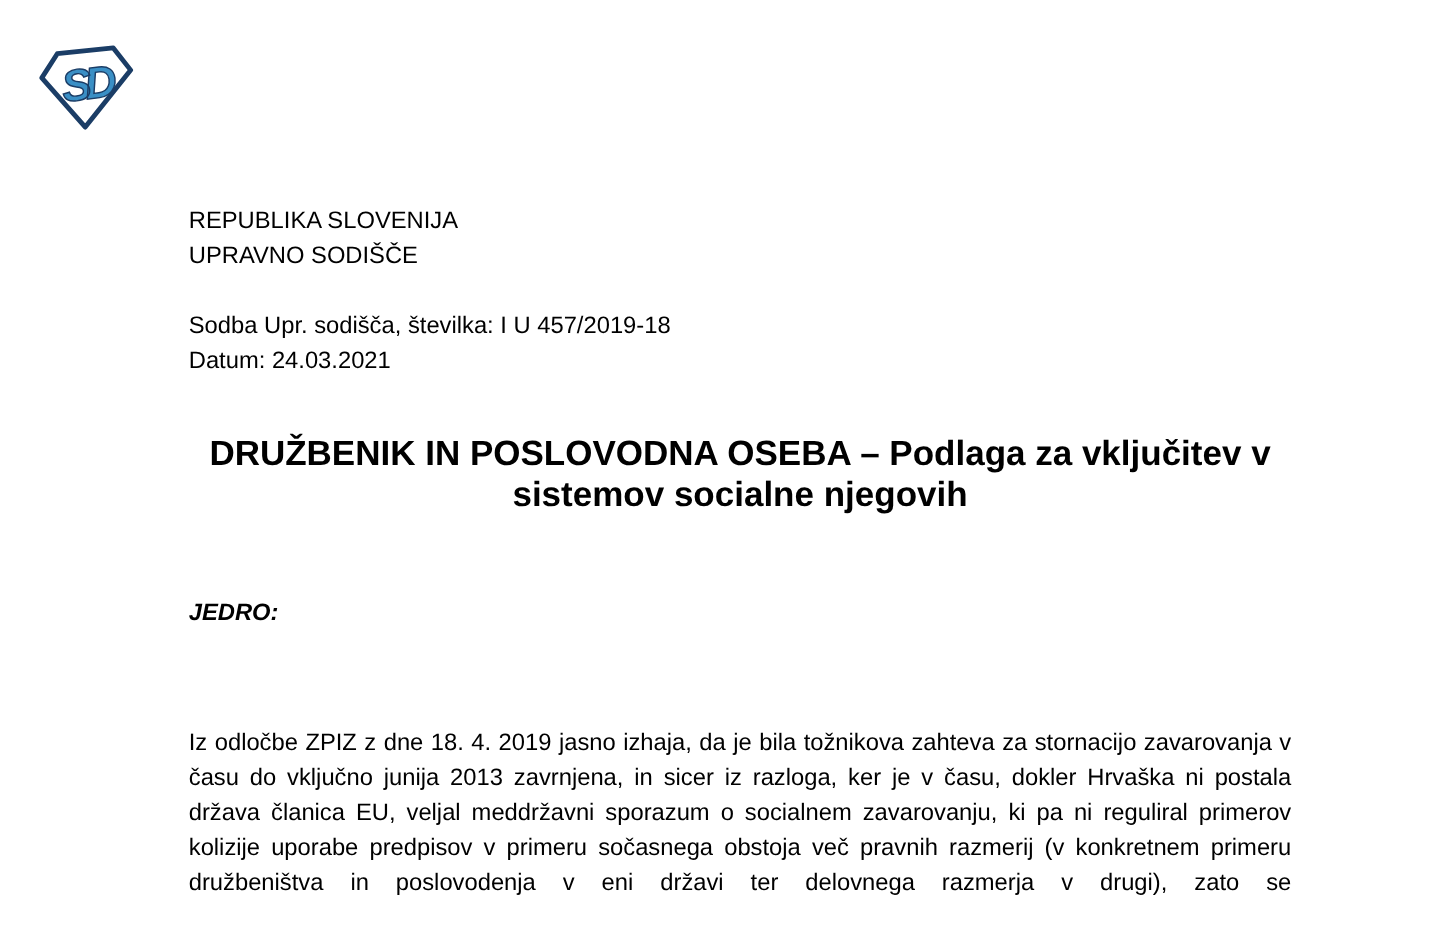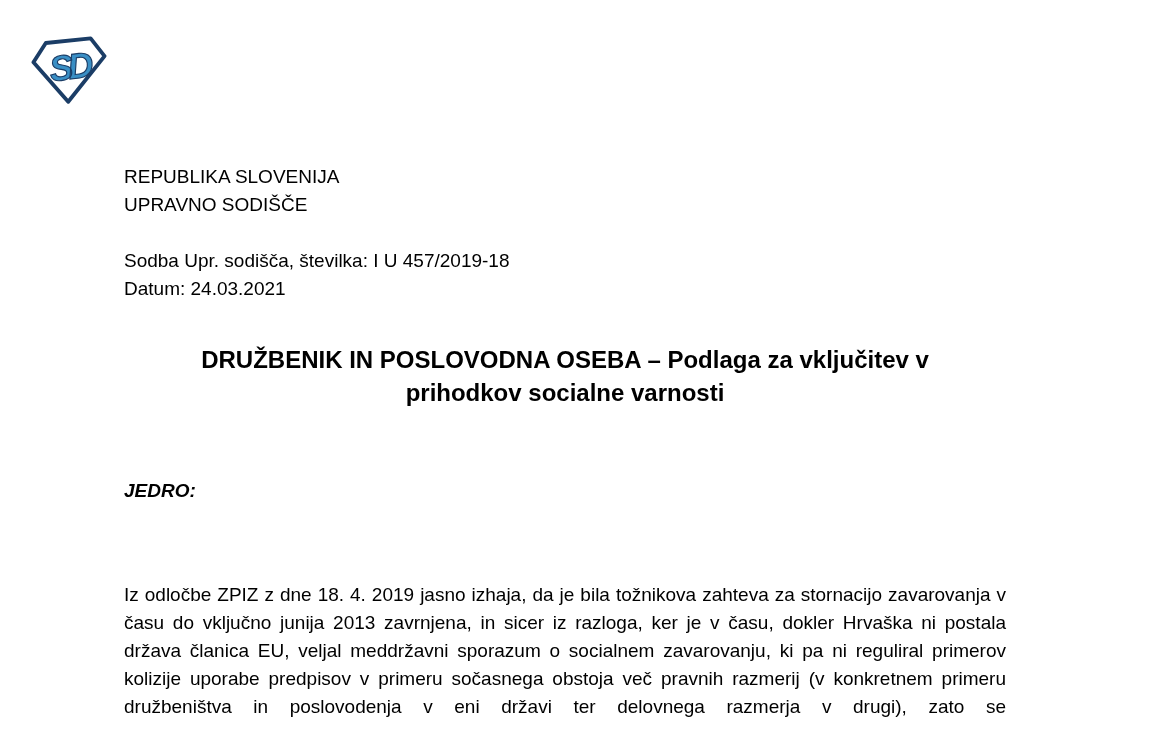--- a/index.html
+++ b/index.html
@@ -23,32 +23,32 @@
   }
   .logo {
     position: absolute;
     left: 30px;
     top: 36px;
     width: 78px;
     height: 68px;
   }
   .block {
     position: absolute;
-    left: 124px;
+    left: 151px;
     width: 882px;
     font-size: 19px;
     line-height: 28px;
   }
   .court-block  { top: 163px; }
   .docref-block { top: 247px; }
   .title-block {
     top: 327px;
     text-align: center;
     font-weight: bold;
-    font-size: 24px;
+    font-size: 28px;
     line-height: 33px;
   }
   .jedro-block  { top: 477px; }
   .jedro-label  { font-weight: bold; font-style: italic; }
   .para {
     margin: 0;
     text-align: justify;
   }
   .para-2 {
     top: 581px;
@@ -73,21 +73,21 @@
     <div>UPRAVNO SODIŠČE</div>
   </div>
 
   <div class="block docref-block">
     <div>Sodba Upr. sodišča, številka: I U 457/2019-18</div>
     <div>Datum: 24.03.2021</div>
   </div>
 
   <h1 class="block title-block">
     <div>DRUŽBENIK IN POSLOVODNA OSEBA – Podlaga za vključitev v</div>
-    <div>prihodkov socialne varnosti</div>
+    <div>sistemov socialne njegovih</div>
   </h1>
 
   <div class="block jedro-block">
     <div class="jedro-label">JEDRO:</div>
   </div>
 
   <p class="block para para-2">Iz odločbe ZPIZ z dne 18. 4. 2019 jasno izhaja, da je bila tožnikova zahteva za stornacijo zavarovanja v času do vključno junija 2013 zavrnjena, in sicer iz razloga, ker je v času, dokler Hrvaška ni postala država članica EU, veljal meddržavni sporazum o socialnem zavarovanju, ki pa ni reguliral primerov kolizije uporabe predpisov v primeru sočasnega obstoja več pravnih razmerij (v konkretnem primeru družbeništva in poslovodenja v eni državi ter delovnega razmerja v drugi), zato se</p>
 
 </div>
 

